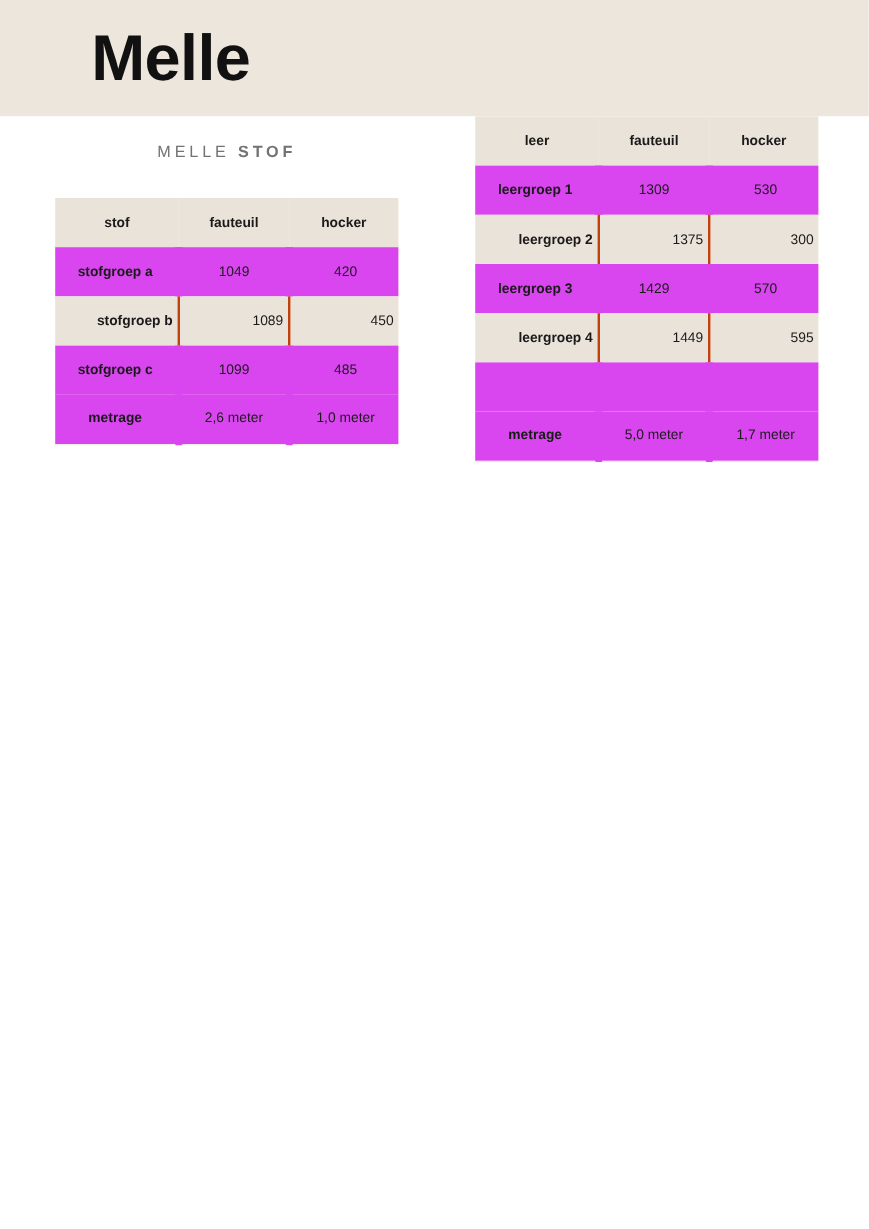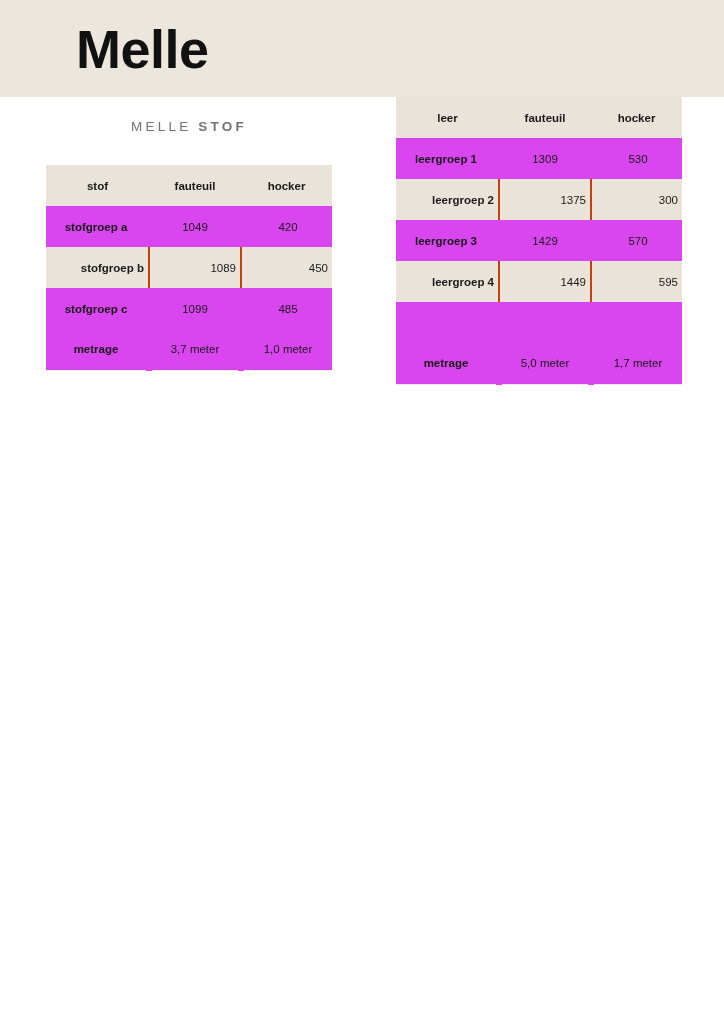--- a/index.html
+++ b/index.html
@@ -145,21 +145,21 @@
           <td class="sep">1089</td>
           <td class="sep">450</td>
         </tr>
         <tr class="odd">
           <td class="label">stofgroep c</td>
           <td class="sep">1099</td>
           <td class="sep">485</td>
         </tr>
         <tr class="odd">
           <td class="label">metrage</td>
-          <td class="sep">3,7 meter</td>
+          <td class="sep">2,6 meter</td>
           <td class="sep">1,0 meter</td>
         </tr>
       </tbody>
     </table>
   </section>
 
   <section class="panel panel-right">
 
     <table class="spec">
       <colgroup>

